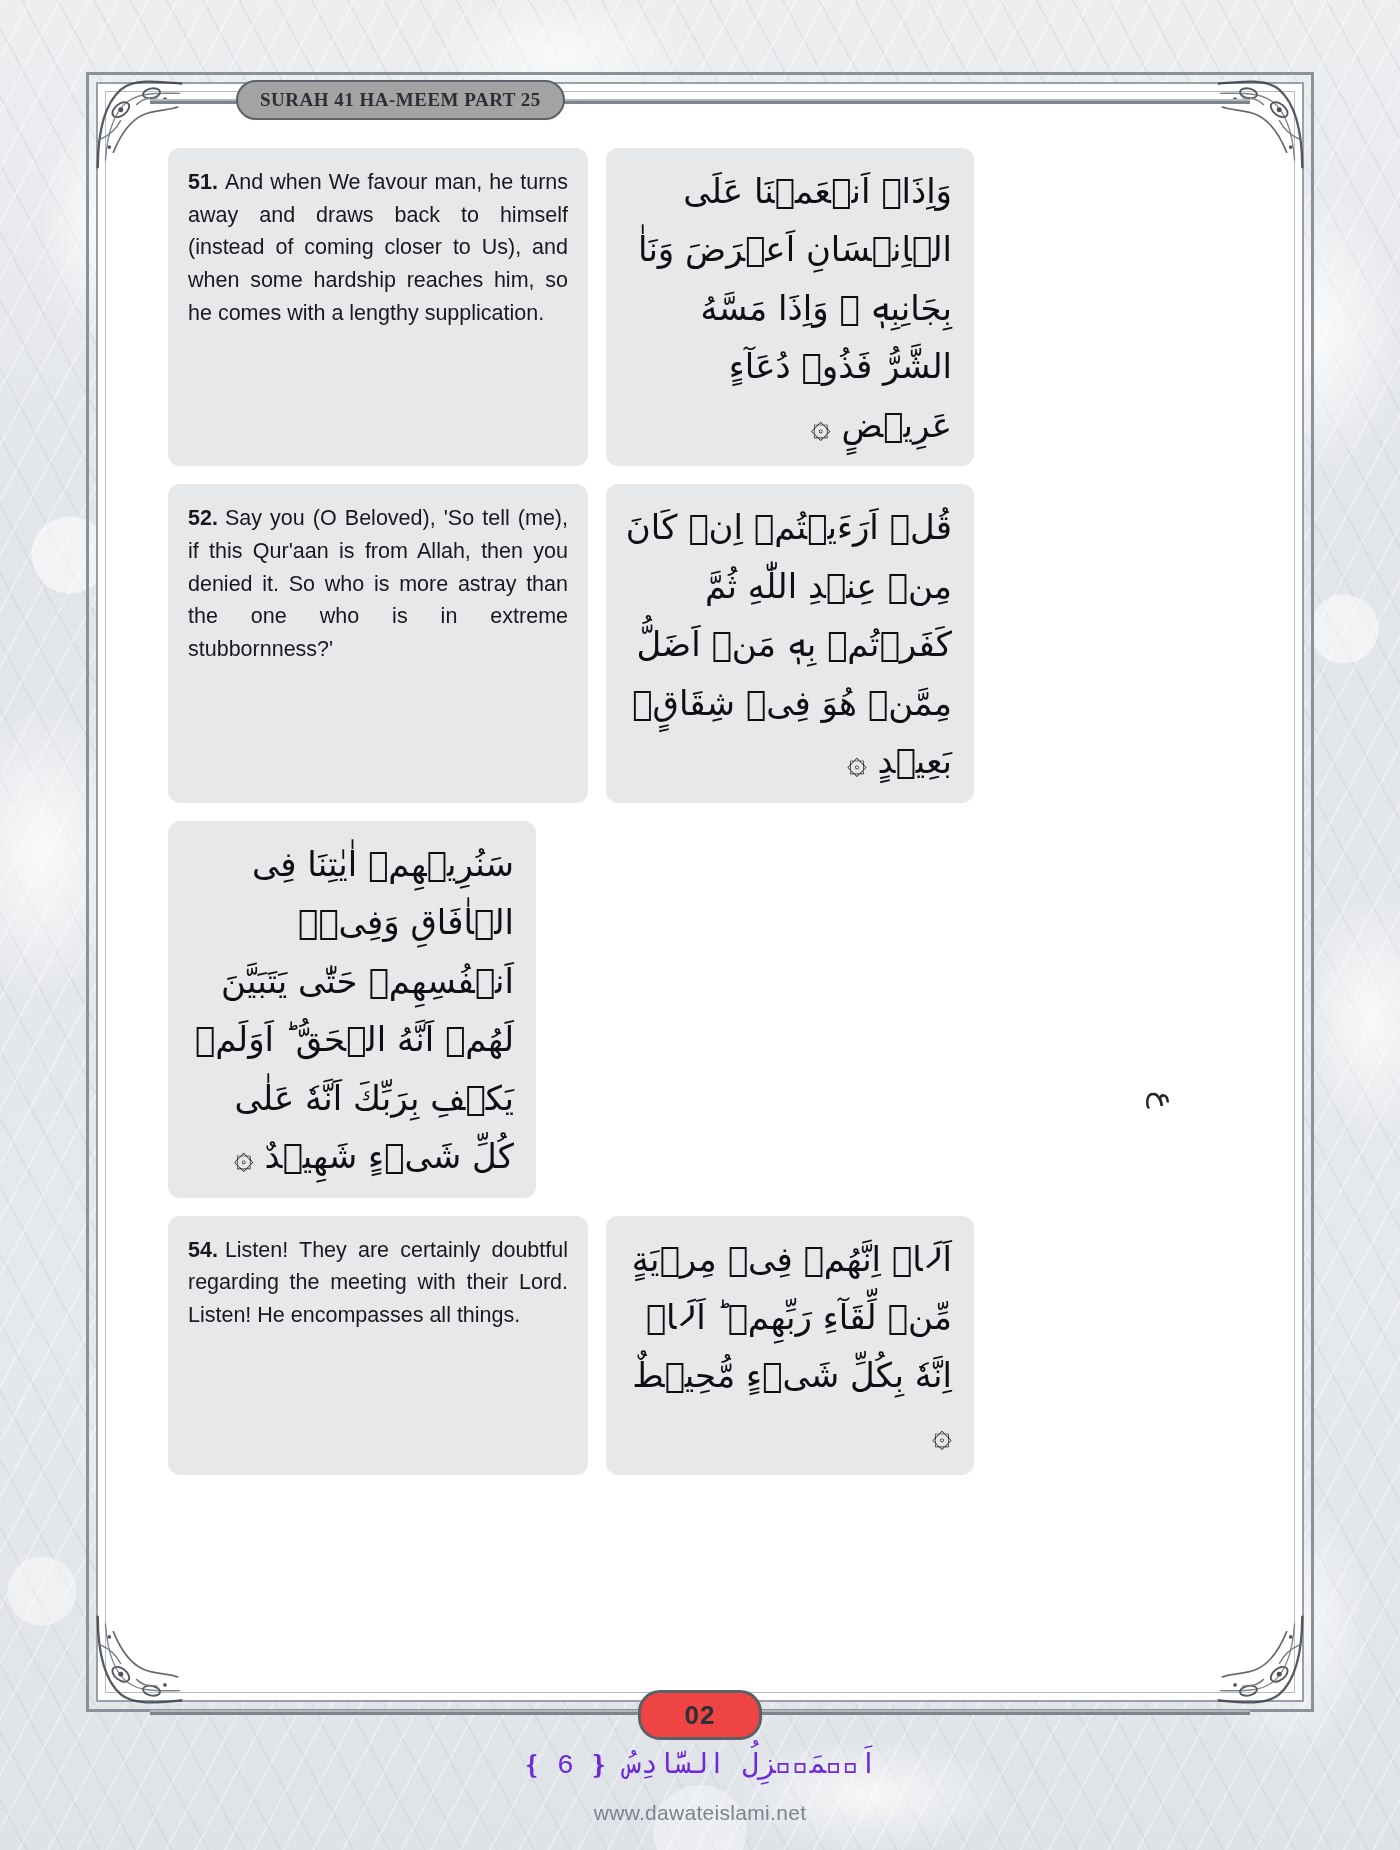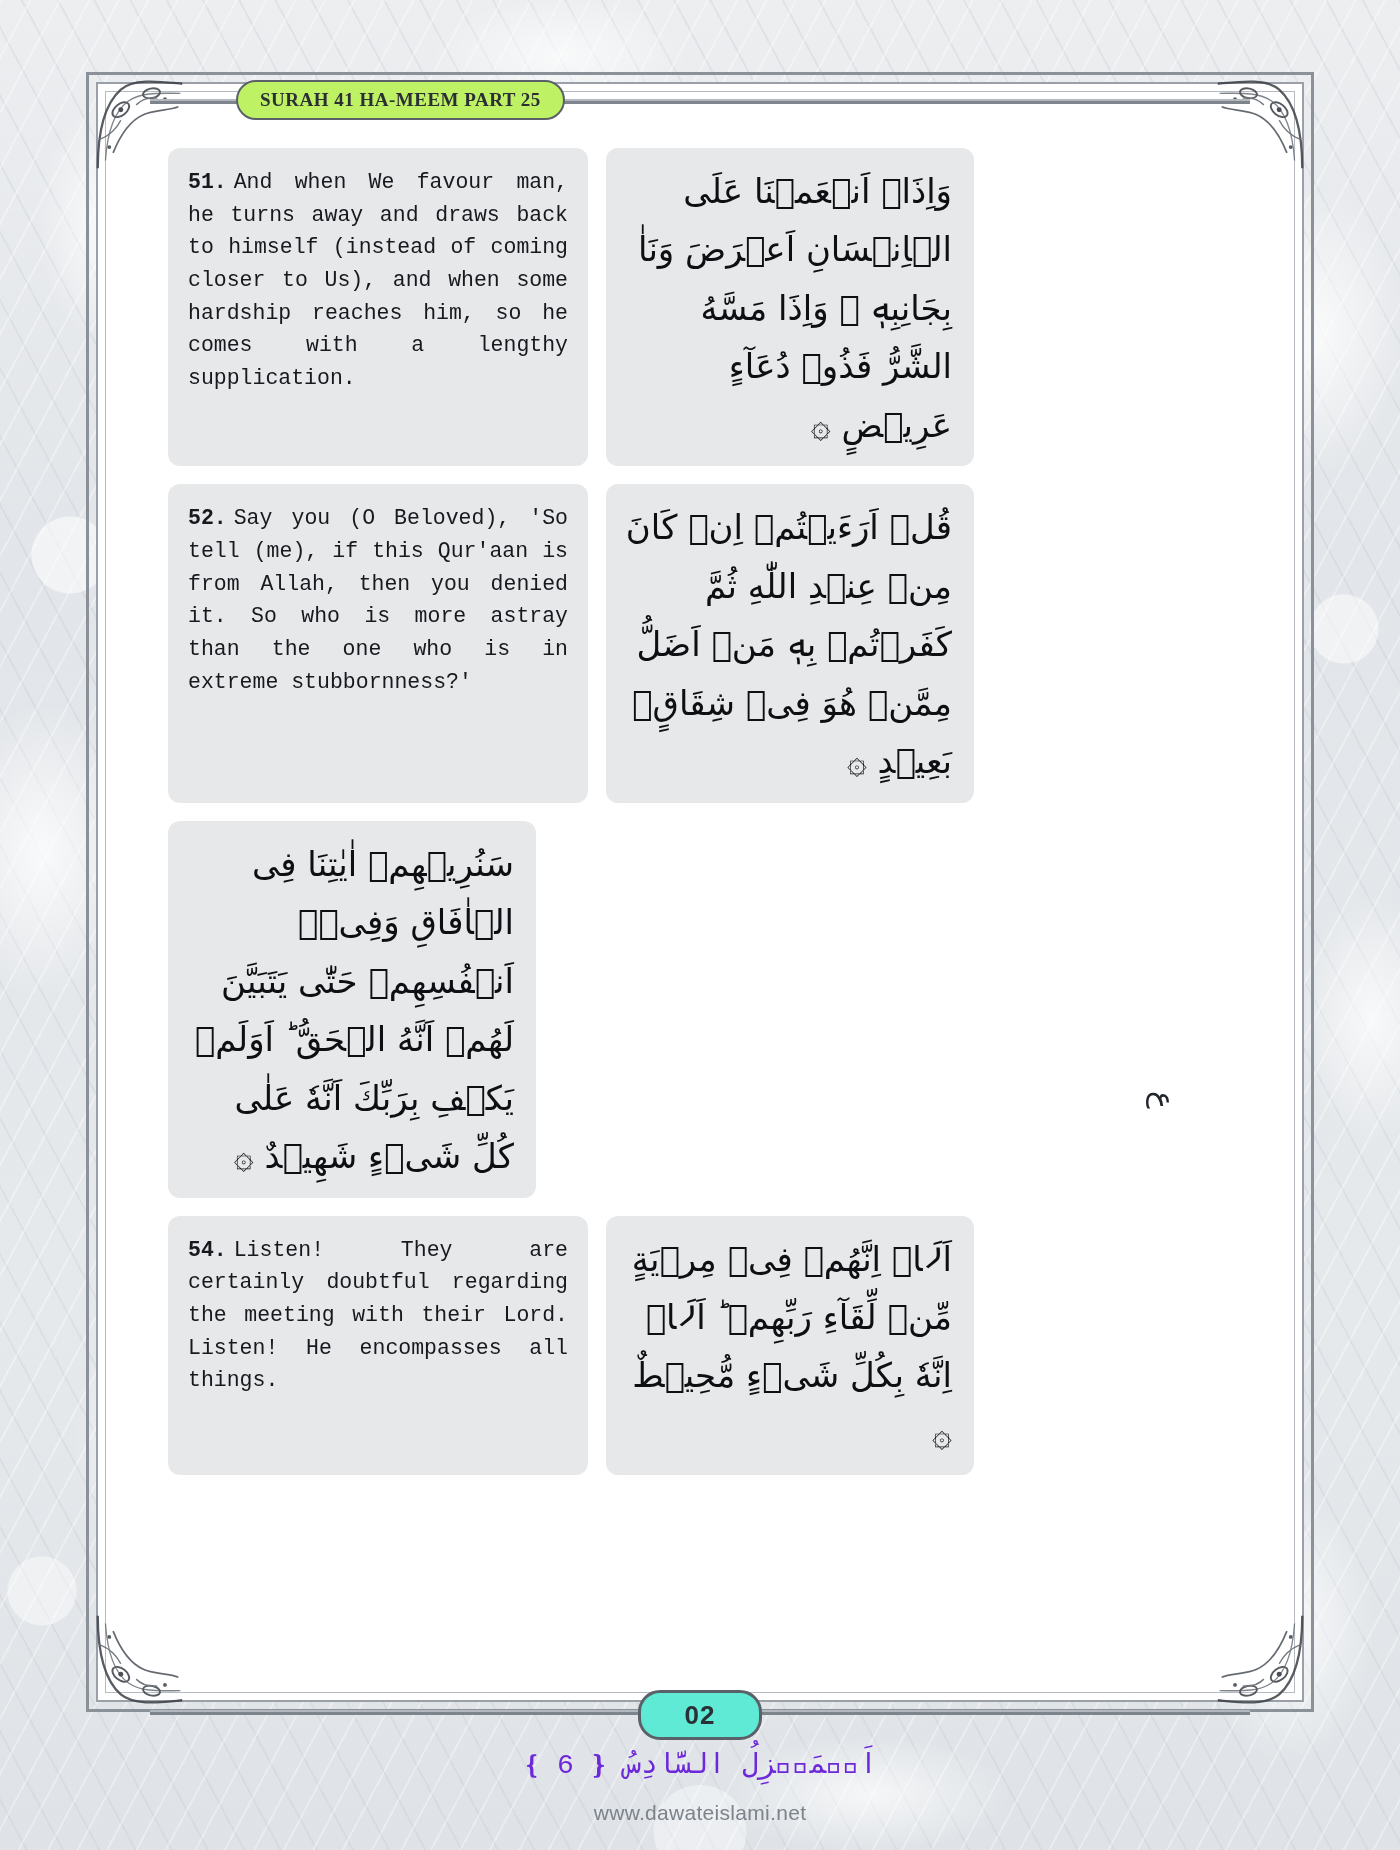--- a/index.html
+++ b/index.html
@@ -96,21 +96,21 @@
     left: 0; right: 0; top: 19px;
     height: 5px;
     background: linear-gradient(180deg,#b3b8bf 0 40%, #7d848c 40% 100%);
   }
   .hdr-pill {
     position: absolute;
     top: 0;
     height: 40px;
     border: 2px solid #5b6169;
     border-radius: 22px;
-    background: #bef264;
+    background: #a3a3a3;
     display: flex;
     align-items: center;
     justify-content: center;
     padding: 0 22px;
     box-sizing: border-box;
   }
   .hdr-pill.left { left: 86px; }
   .hdr-pill.right { left: 500px; }
   .hdr-title {
     font-family: "Liberation Serif", serif;
@@ -140,21 +140,21 @@
     margin-bottom: 18px;
   }
   .cell {
     background: #e7e8ea;
     border-radius: 12px;
     box-sizing: border-box;
   }
   .cell-en {
     width: 420px;
     padding: 18px 20px 16px 20px;
-    font-family: Liberation Mono, monospace;
+    font-family: Liberation Sans, sans-serif;
     font-size: 21.5px;
     line-height: 1.52;
     color: #16191d;
     text-align: justify;
     text-justify: inter-word;
     hyphens: none;
   }
   .cell-en .vnum {
     font-weight: 700;
     margin-right: 7px;
@@ -206,21 +206,21 @@
     background: linear-gradient(180deg,#b3b8bf 0 40%, #7d848c 40% 100%);
   }
   .page-pill {
     position: absolute;
     left: 50%;
     transform: translateX(-50%);
     top: 0;
     width: 118px; height: 44px;
     border: 3px solid #5b6169;
     border-radius: 22px;
-    background: #5eead4;
+    background: #ef4444;
     display: flex;
     align-items: center;
     justify-content: center;
   }
   .page-num {
     font-family: "Liberation Sans", sans-serif;
     font-weight: 700;
     font-size: 26px;
     color: #2b3036;
     letter-spacing: 1px;

